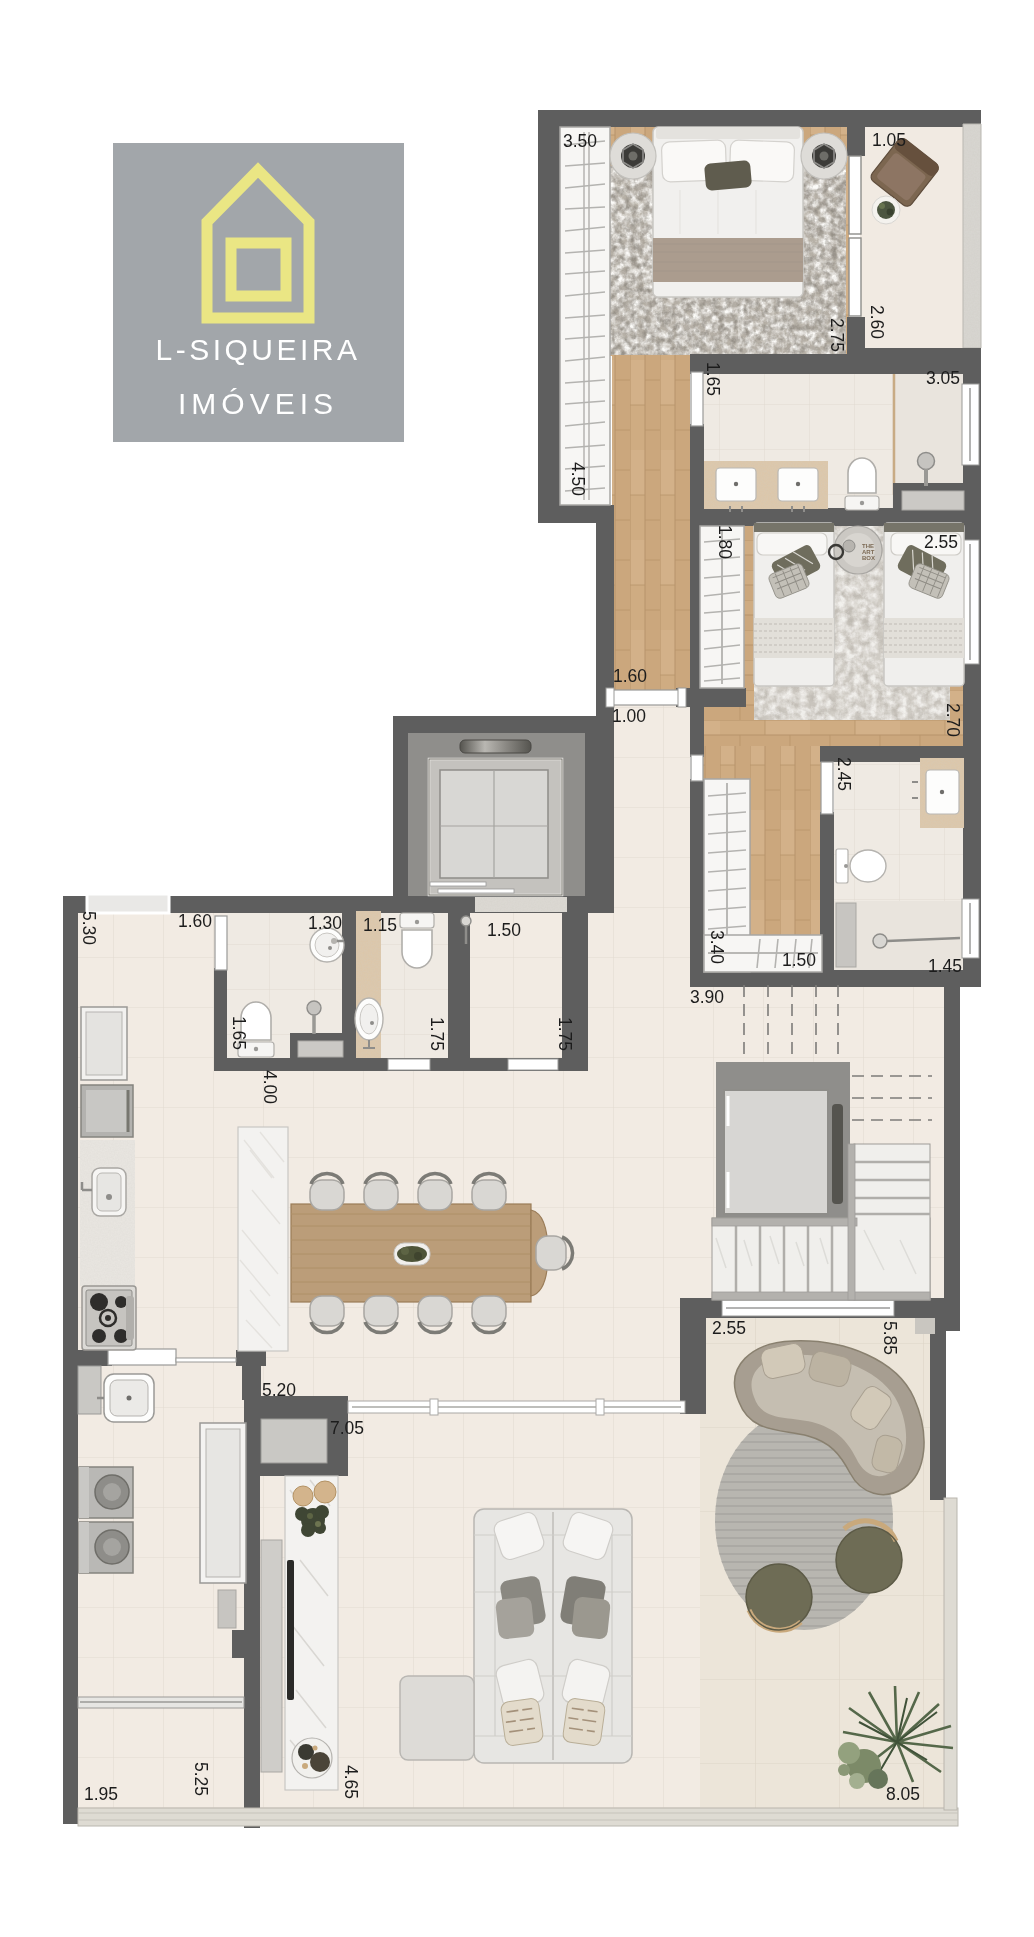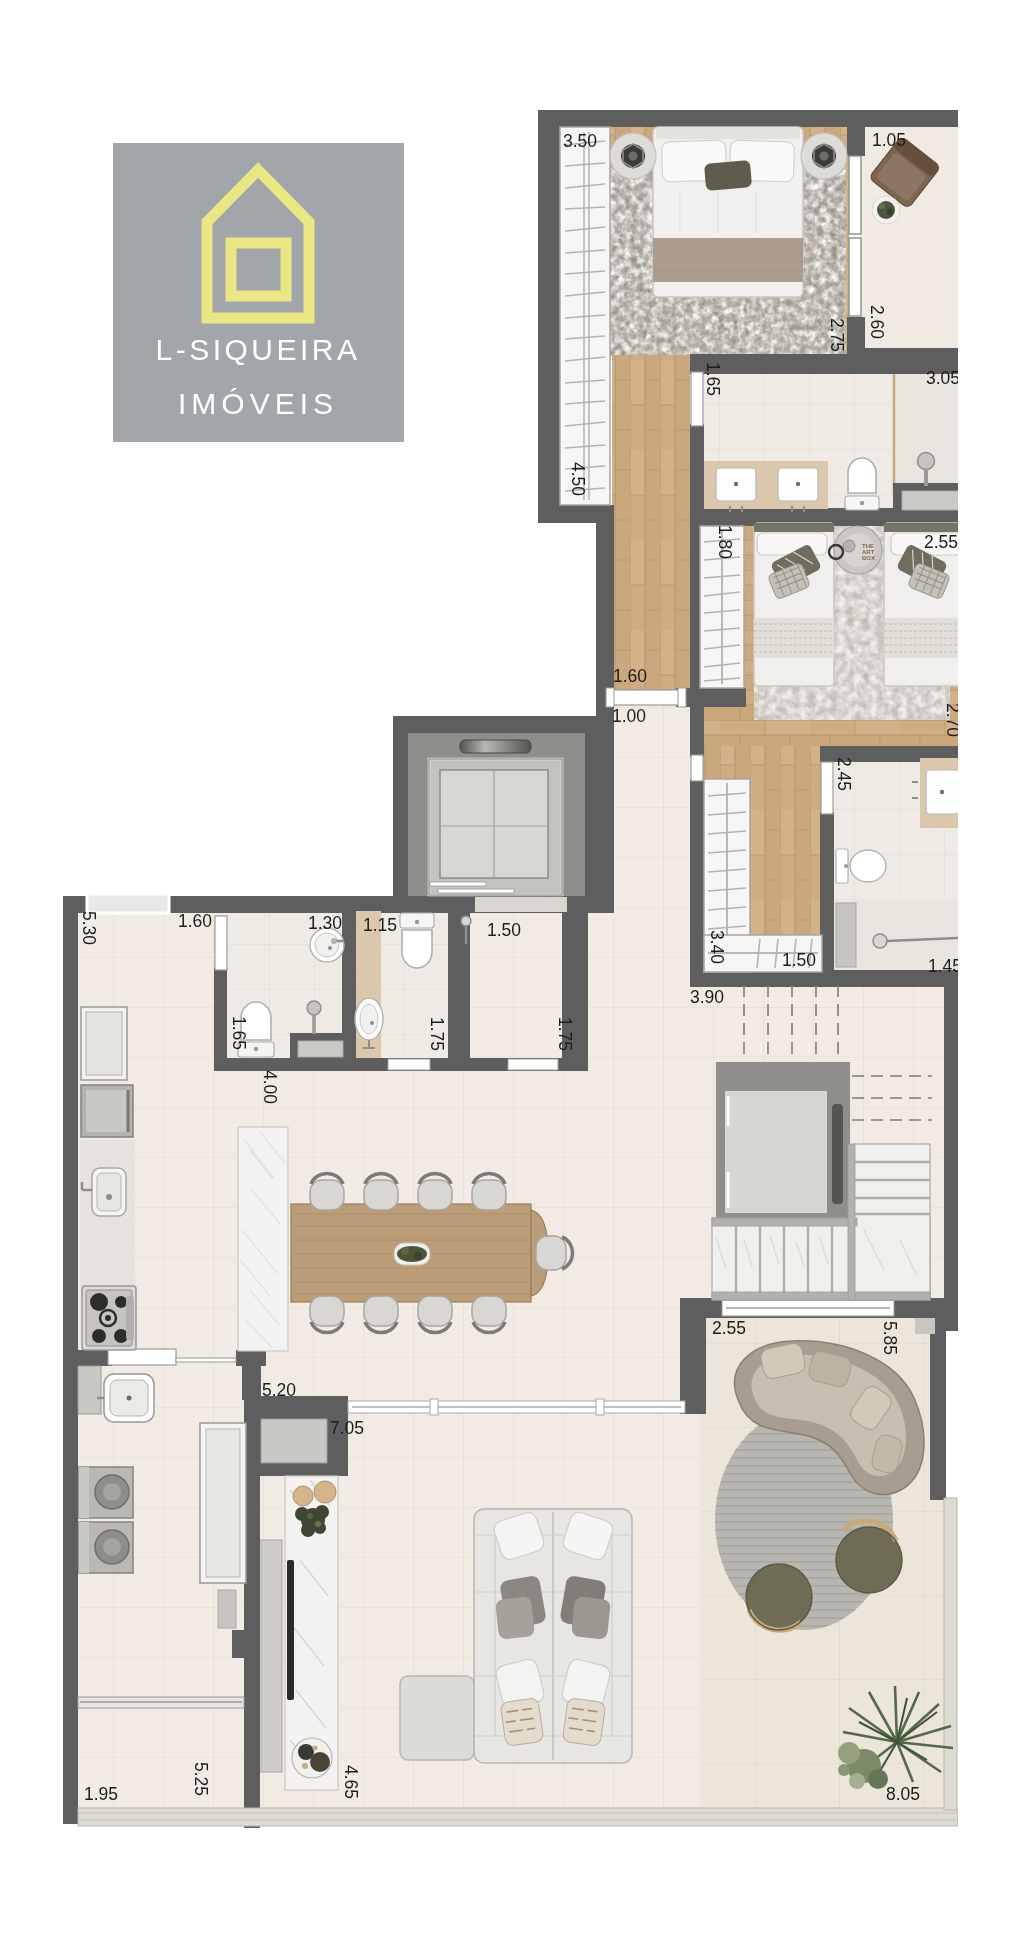--- a/index.html
+++ b/index.html
@@ -1,16 +1,16 @@
 <!DOCTYPE html>
 <html><head>
 <meta charset="utf-8">
 <style>
   html,body{margin:0;padding:0;background:#ffffff;}
-  #page{position:relative;width:958px;height:1937px;background:#ffffff;overflow:hidden;
+  #page{position:relative;width:1034px;height:1937px;background:#ffffff;overflow:hidden;
         font-family:"Liberation Sans", sans-serif;}
   svg{position:absolute;left:0;top:0;}
   text{font-family:"Liberation Sans", sans-serif;}
 </style>
 </head>
 <body>
 <div id="page">
 <svg width="1034" height="1937" viewBox="0 0 1034 1937">
 <defs>
   <linearGradient id="metalH" x1="0" y1="0" x2="1" y2="0">

